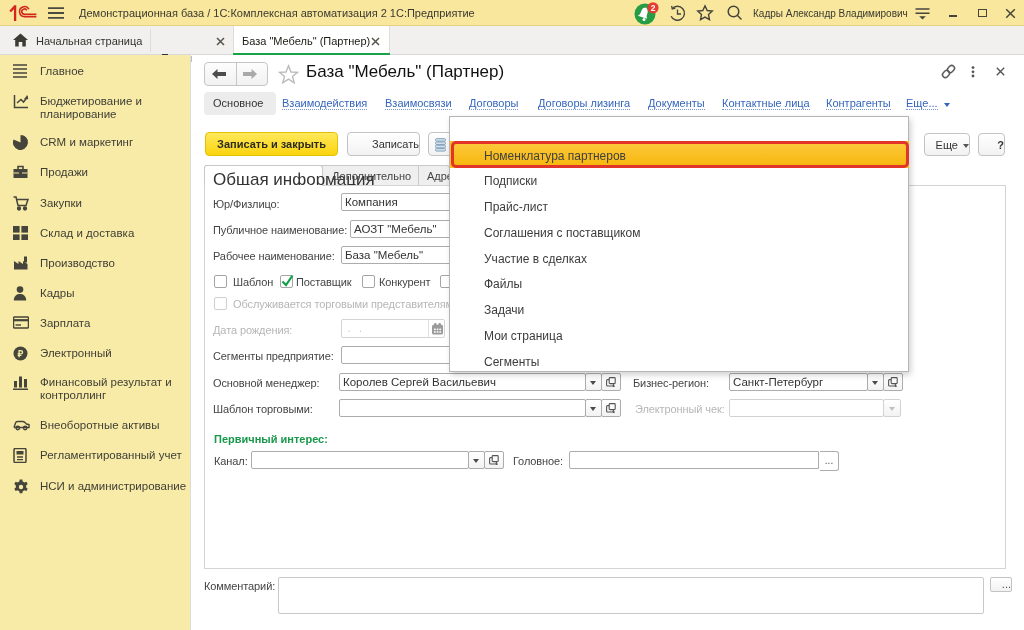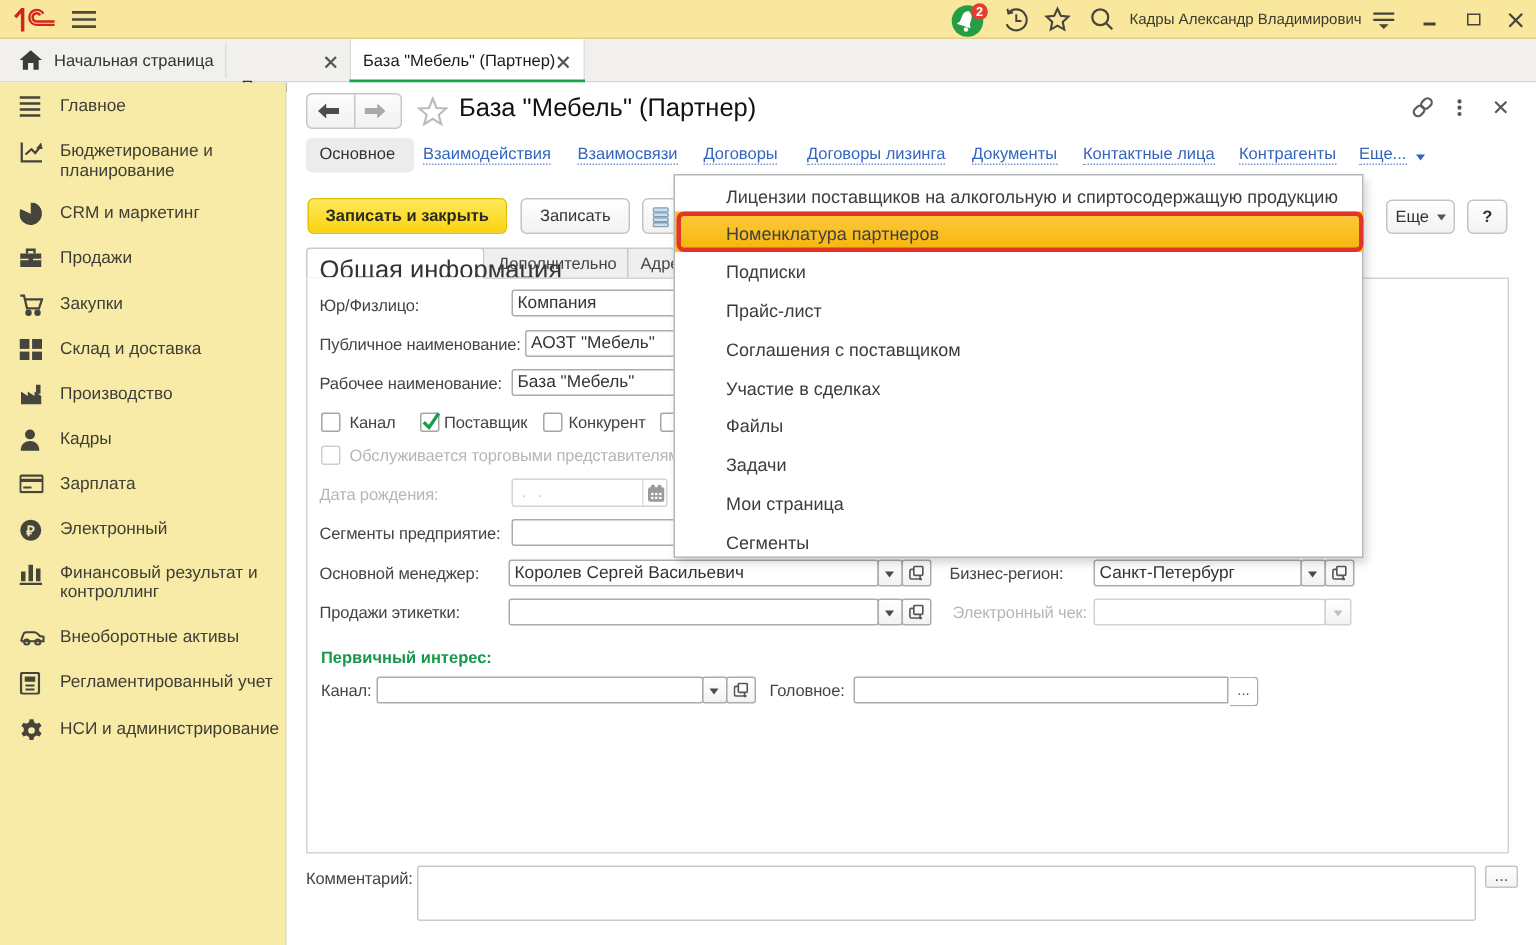--- a/index.html
+++ b/index.html
@@ -10,37 +10,38 @@
 #main { position:absolute; left:192px; top:55px; width:832px; height:575px; background:#fff; }
 .sbitem { position:absolute; left:0; width:191px; font-size:11.5px; color:#3e3e36; }
 .sbitem .txt { position:absolute; left:40px; top:0; width:148px; line-height:12.5px; }
 .sbitem svg { position:absolute; left:13px; top:-1px; }
 .lbl { position:absolute; font-size:11px; letter-spacing:-0.1px; color:#444; white-space:nowrap; }
 .glbl { position:absolute; font-size:11px; letter-spacing:-0.1px; color:#b6b6b6; white-space:nowrap; }
 .field { position:absolute; border:1px solid #acacac; border-radius:2px; background:#fff; font-size:11.5px; color:#333; padding:0 3px; display:flex; align-items:center; white-space:nowrap; overflow:hidden; }
 .dfield { position:absolute; border:1px solid #d2d2d2; border-radius:2px; background:#fff; font-size:11.5px; color:#bbb; padding:0 4px; display:flex; align-items:center; }
 .cbtn { position:absolute; border:1px solid #acacac; background:linear-gradient(#ffffff,#f2f2f2); border-radius:2px; }
 .dn { position:absolute; width:0; height:0; border-left:3px solid transparent; border-right:3px solid transparent; border-top:4px solid #4a4a4a; }
-.btn { position:absolute; border:1px solid #c3c3c3; border-radius:4px; background:linear-gradient(#ffffff,#f2f2f2); font-size:11px; color:#333; text-align:center; }
+.btn { position:absolute; border:1px solid #c3c3c3; border-radius:4px; background:linear-gradient(#ffffff,#f2f2f2); font-size:11px; color:#333; text-align:right; }
 .chk { position:absolute; width:13px; height:13px; border:1px solid #a5a5a5; border-radius:2px; background:#fff; }
 .navlink { position:absolute; font-size:11px; color:#3465bd; border-bottom:1px dotted #7795cf; white-space:nowrap; }
 .mitem { position:absolute; left:34px; font-size:12px; color:#3c3c3c; white-space:nowrap; }
 </style></head>
 <body>
 <div id="topbar">
   <svg class="abs" style="left:9px;top:4px" width="30" height="18" viewBox="0 0 30 18">
     <g fill="none" stroke="#d4241c">
       <path d="M1.2 7.4 L6.2 1.9 M6.1 1.3 V17" stroke-width="2.3"></path>
       <path d="M19.9 5.1 A5 5 0 1 0 15.8 12.6 H27.4" stroke-width="1.6"></path>
       <path d="M17.8 6.3 A2.7 2.7 0 1 0 15.8 10.3 H27.4" stroke-width="1.6"></path>
     </g>
   </svg>
   <svg class="abs" style="left:47px;top:6px" width="18" height="14" viewBox="0 0 18 14" stroke="#4a4a40" stroke-width="1.8">
       <path d="M1 2.2 H17 M1 7 H17 M1 11.8 H17"></path>
     </svg>
+  <div class="abs" style="left:79px;top:7px;font-size:11px;color:#3a3a30">Демонстрационная база / 1С:Комплексная автоматизация 2 1С:Предприятие</div>
   <svg class="abs" style="left:634px;top:2px" width="26" height="23" viewBox="0 0 26 23">
     <circle cx="11" cy="12" r="10.5" fill="#269c45"></circle>
     <path d="M11 5.5 c-2.8 0 -4.3 2 -4.4 4.2 l-.3 4.2 -1.6 2 9.8 0 -1.3 -2.2 -.2 -4 c-.1 -2.2 -1.7 -4.2 -4.2 -4.2 z" fill="#fff" transform="rotate(18 11 12)"></path>
     <circle cx="10" cy="17.6" r="1.5" fill="#fff"></circle>
     <circle cx="19" cy="5.8" r="5.6" fill="#e53c31"></circle>
     <text x="19" y="8.6" font-size="8.5" font-weight="bold" fill="#fff" text-anchor="middle" font-family="Liberation Sans">2</text>
   </svg>
   <svg class="abs" style="left:669px;top:5px" width="17" height="17" viewBox="0 0 17 17" fill="none" stroke="#45453c" stroke-width="1.4">
     <path d="M3.2 3.6 A7 7 0 1 1 2.1 11.2"></path>
     <path d="M2.6 0.8 L3.3 4.0 L6.4 3.2" stroke-width="1.3"></path>
@@ -146,21 +147,21 @@
 <div class="abs" style="left:204px;top:185px;width:802px;height:384px;border:1px solid #d4d4d4;background:#fff"></div>
 <div class="abs" style="left:205px;top:185px;width:117px;height:2px;background:#fff"></div>
 
 <div class="lbl" style="left:213px;top:198px">Юр/Физлицо:</div>
 <div class="field" style="left:341px;top:193px;width:264px;height:18px">Компания</div>
 <div class="lbl" style="left:213px;top:224px">Публичное наименование:</div>
 <div class="field" style="left:350px;top:220px;width:255px;height:18px">АОЗТ "Мебель"</div>
 <div class="lbl" style="left:213px;top:250px">Рабочее наименование:</div>
 <div class="field" style="left:341px;top:246px;width:264px;height:18px">База "Мебель"</div>
 <div class="chk" style="left:214px;top:275px"></div>
-<div class="lbl" style="left:233px;top:276px">Канал</div>
+<div class="lbl" style="left:233px;top:276px">Шаблон</div>
 <div class="chk" style="left:280px;top:275px"></div>
 <svg class="abs" style="left:280px;top:272px" width="14" height="15" viewBox="0 0 14 15">
     <path d="M2.5 9.5 L6 13 L12.5 3.5" fill="none" stroke="#13a049" stroke-width="2.2"></path>
   </svg>
 <div class="lbl" style="left:296px;top:276px">Поставщик</div>
 <div class="chk" style="left:362px;top:275px"></div>
 <div class="lbl" style="left:379px;top:276px">Конкурент</div>
 <div class="chk" style="left:440px;top:275px"></div>
 <div class="chk" style="left:214px;top:297px;border-color:#cfcfcf"></div>
 <div class="glbl" style="left:233px;top:298px">Обслуживается торговыми представителями:</div>
@@ -197,21 +198,21 @@
 <div class="lbl" style="left:633px;top:377px">Бизнес-регион:</div>
 <div class="field" style="left:729px;top:373px;width:139px;height:18px">Санкт-Петербург</div>
 <div class="cbtn" style="left:867px;top:373px;width:17px;height:18px"></div>
 <div class="dn" style="left:872px;top:381px"></div>
 <div class="cbtn" style="left:883px;top:373px;width:20px;height:18px"></div>
 <svg class="abs" style="left:888px;top:377px" width="10" height="10" viewBox="0 0 10 10" fill="none" stroke="#555" stroke-width="1.1">
     <path d="M3.2 2.6 H1.6 Q0.6 2.6 0.6 3.6 V8 Q0.6 9 1.6 9 H6.4 Q7.4 9 7.4 8 V6.8"></path>
     <rect x="3.2" y="0.6" width="6" height="6" rx="0.8"></rect>
     <rect x="6.9" y="8.3" width="1.7" height="1.7" fill="#555" stroke="none"></rect>
   </svg>
-<div class="lbl" style="left:213px;top:403px">Продажи этикетки:</div>
+<div class="lbl" style="left:213px;top:403px">Шаблон торговыми:</div>
 <div class="field" style="left:339px;top:399px;width:247px;height:18px"></div>
 <div class="cbtn" style="left:585px;top:399px;width:17px;height:18px"></div>
 <div class="dn" style="left:590px;top:407px"></div>
 <div class="cbtn" style="left:601px;top:399px;width:20px;height:18px"></div>
 <svg class="abs" style="left:606px;top:403px" width="10" height="10" viewBox="0 0 10 10" fill="none" stroke="#555" stroke-width="1.1">
     <path d="M3.2 2.6 H1.6 Q0.6 2.6 0.6 3.6 V8 Q0.6 9 1.6 9 H6.4 Q7.4 9 7.4 8 V6.8"></path>
     <rect x="3.2" y="0.6" width="6" height="6" rx="0.8"></rect>
     <rect x="6.9" y="8.3" width="1.7" height="1.7" fill="#555" stroke="none"></rect>
   </svg>
 <div class="glbl" style="left:635px;top:403px">Электронный чек:</div>
@@ -339,21 +340,20 @@
     </div>
   <div class="sbitem" style="top:425px">
       <svg width="16" height="16" viewBox="0 0 16 16" fill="#45453c">
         <path d="M6.7 0.5 h2.6 l.4 2 a5.8 5.8 0 0 1 1.7 1 l2 -.7 1.3 2.2 -1.6 1.4 a5.8 5.8 0 0 1 0 2l1.6 1.4 -1.3 2.2 -2 -.7 a5.8 5.8 0 0 1 -1.7 1 l-.4 2 h-2.6 l-.4 -2 a5.8 5.8 0 0 1 -1.7 -1 l-2 .7 -1.3 -2.2 1.6 -1.4 a5.8 5.8 0 0 1 0 -2 L1.3 5 2.6 2.8 l2 .7 a5.8 5.8 0 0 1 1.7 -1 z"></path>
         <circle cx="8" cy="8" r="2.2" fill="#f8eba7"></circle>
       </svg>
       <span class="txt">НСИ и администрирование</span>
     </div>
 </div>
 <div id="dropdown" class="abs" style="left:449px;top:116px;width:460px;height:256px;background:#fff;border:1px solid #b5b5b5;box-shadow:2px 3px 6px rgba(0,0,0,0.18)">
-  <div class="mitem" style="top:6.5px">Лицензии поставщиков на алкогольную и спиртосодержащую продукцию</div>
   <div class="abs" style="left:0px;top:24px;width:459px;height:27px;background:#fbbe1e"></div>
   <div class="abs" style="left:1px;top:24px;width:458px;height:27px;border:3px solid #e1352a;border-radius:5px;background:linear-gradient(#fcc83a,#f7b70e)"></div>
   <div class="mitem" style="top:31.5px;color:#404040">Номенклатура партнеров</div>
   <div class="mitem" style="top:57px">Подписки</div>
   <div class="mitem" style="top:83px">Прайс-лист</div>
   <div class="mitem" style="top:109px">Соглашения с поставщиком</div>
   <div class="mitem" style="top:134.5px">Участие в сделках</div>
   <div class="mitem" style="top:160px">Файлы</div>
   <div class="mitem" style="top:186px">Задачи</div>
   <div class="mitem" style="top:212px">Мои страница</div>

